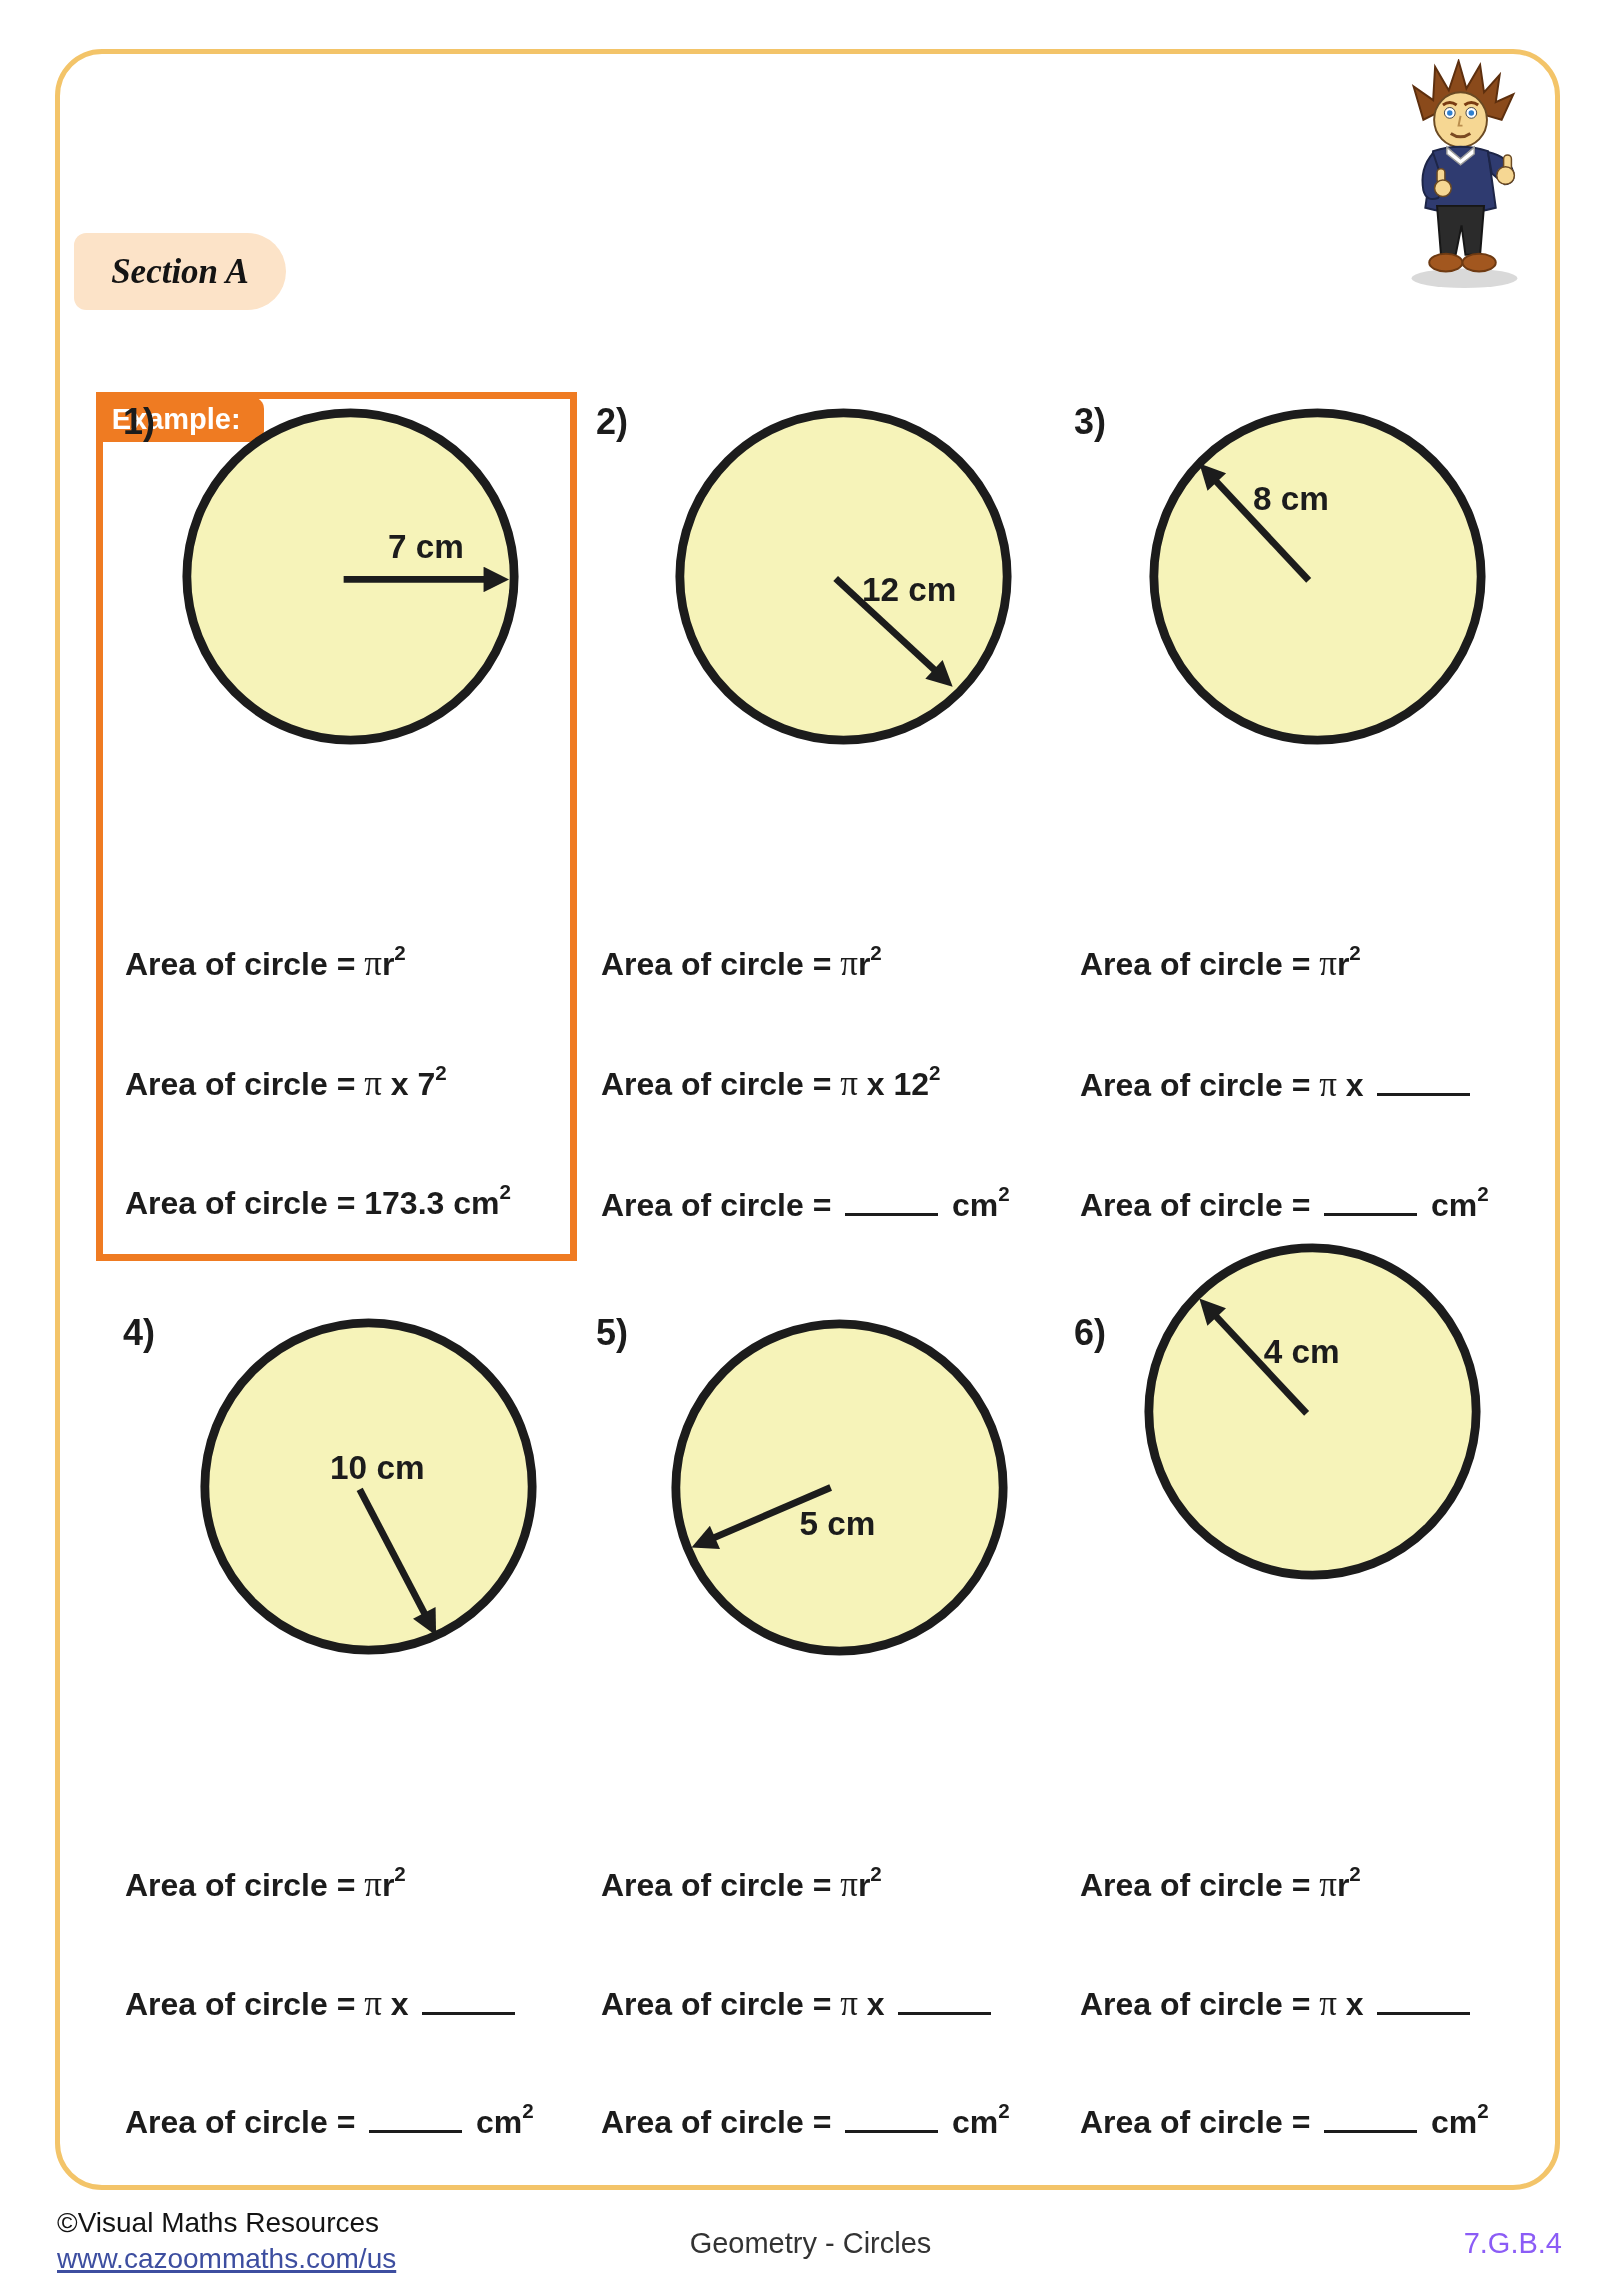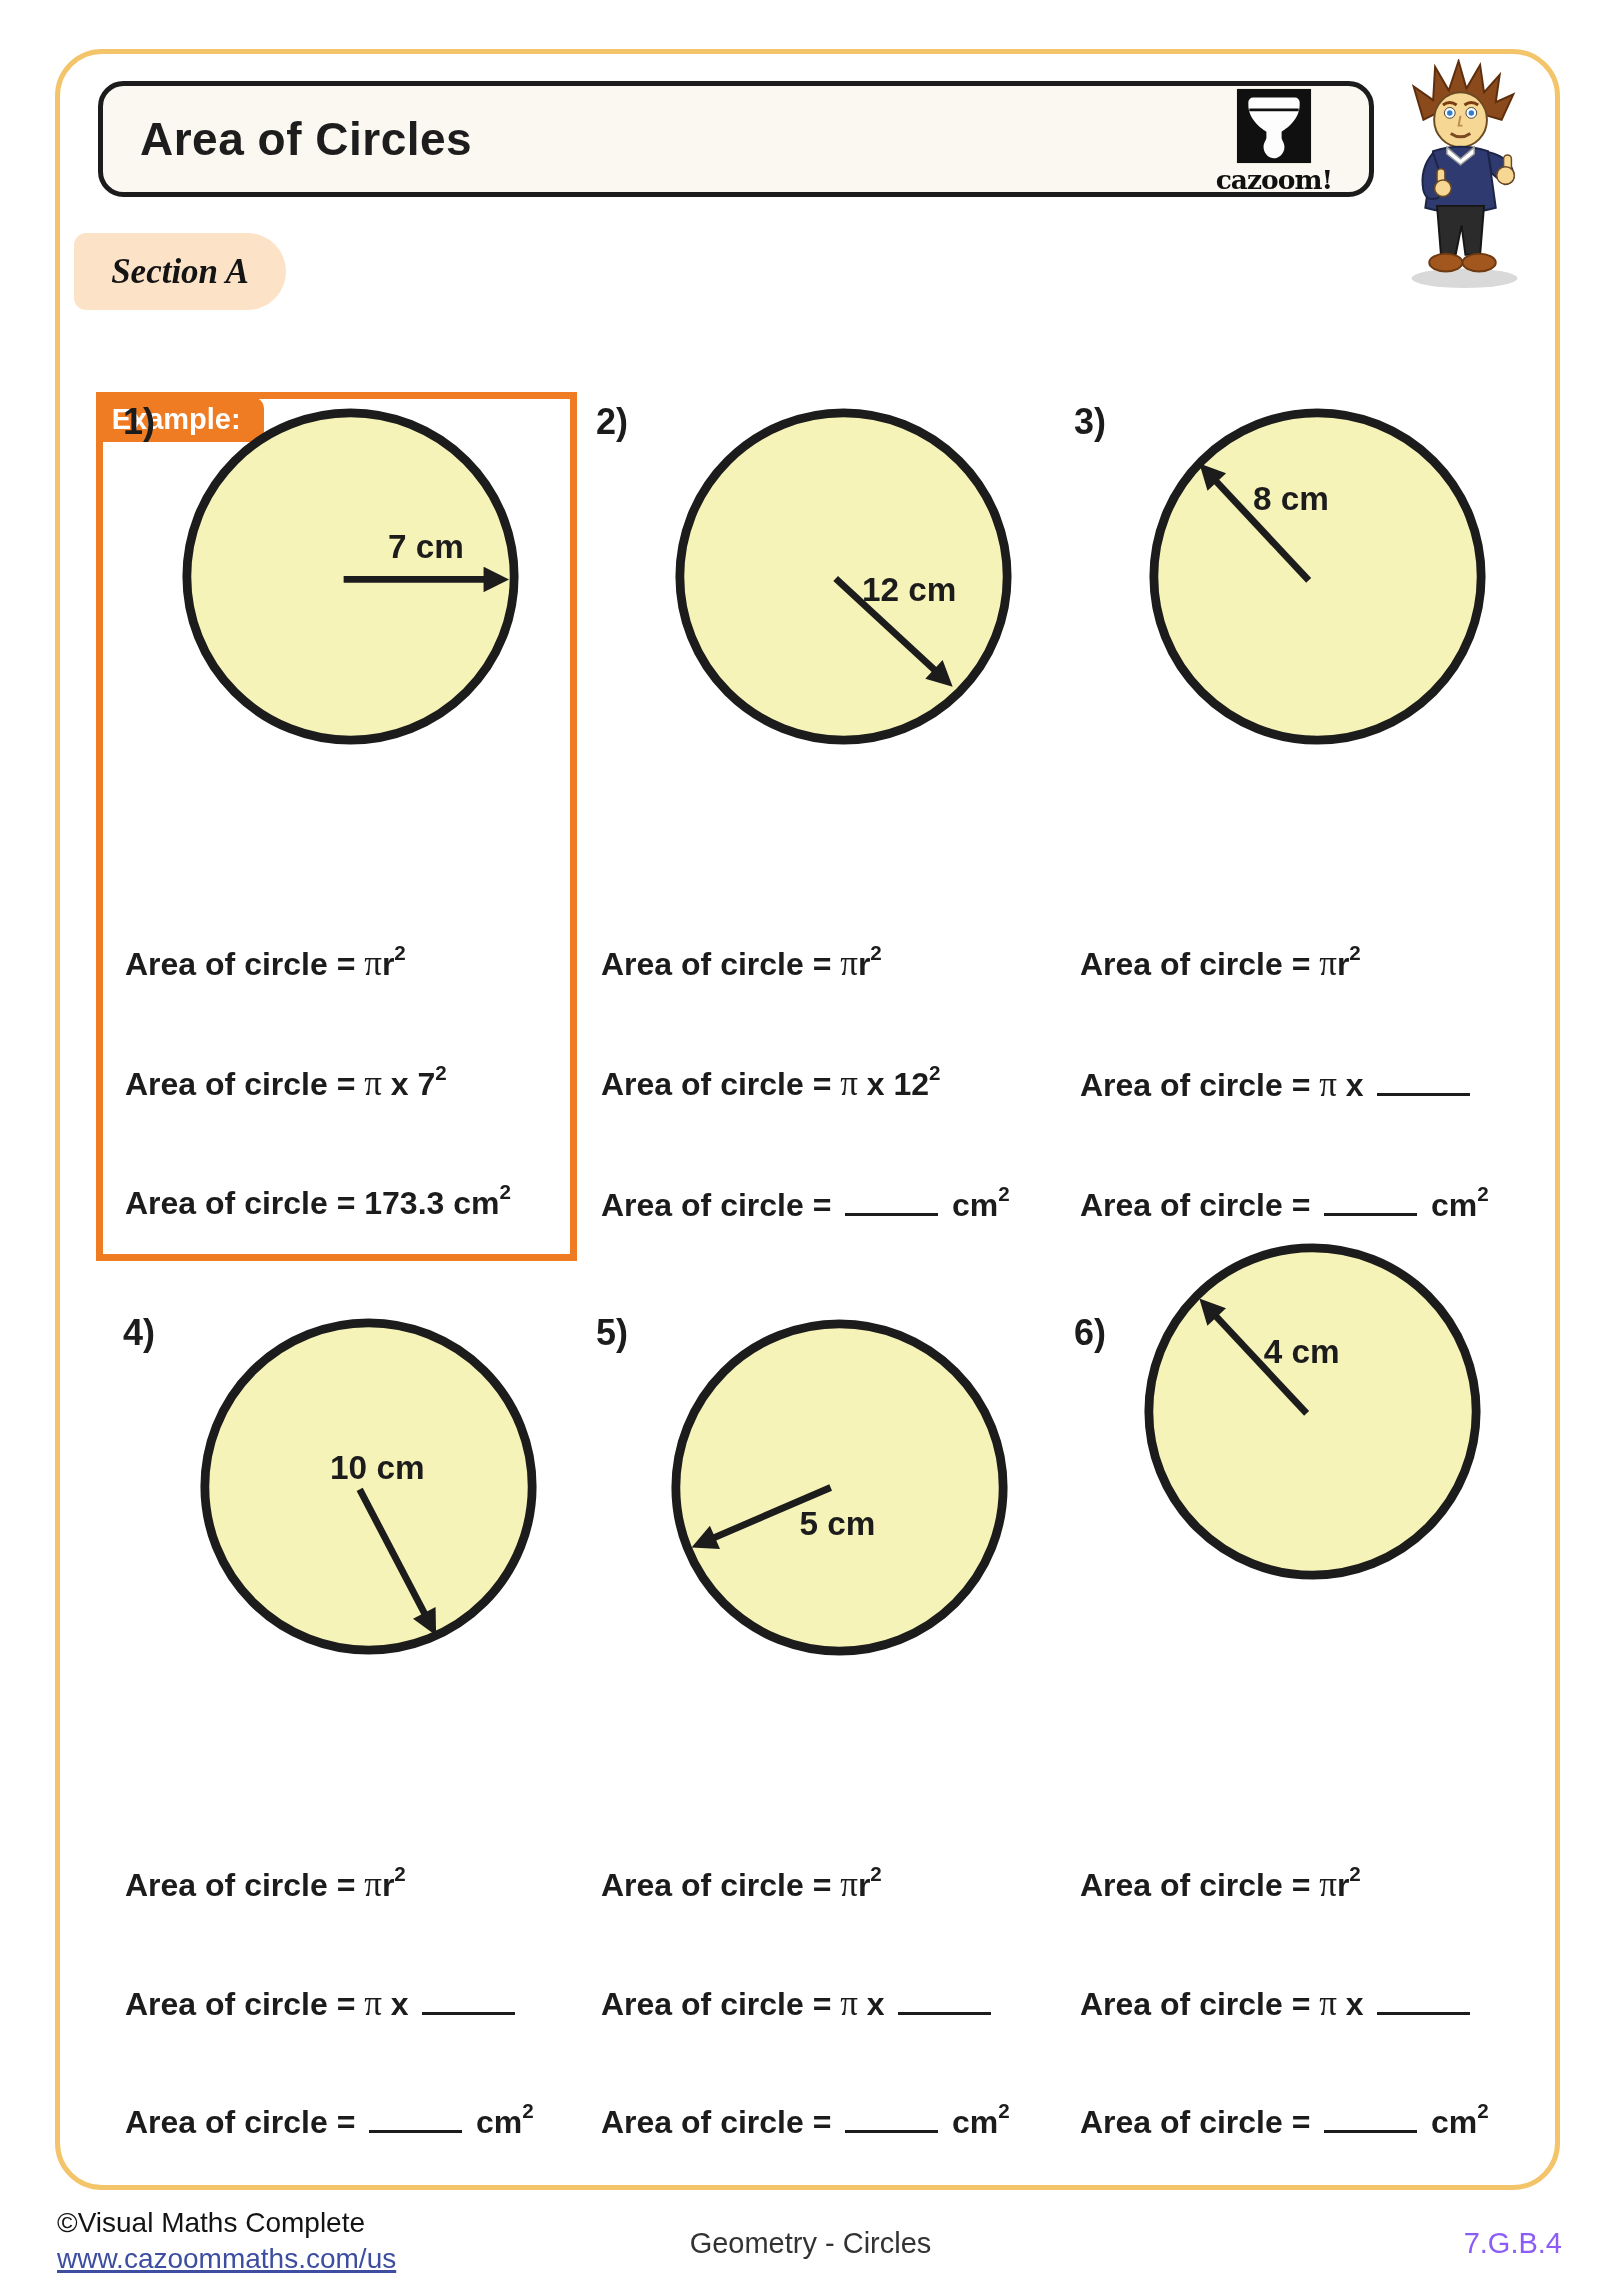--- a/index.html
+++ b/index.html
@@ -46,33 +46,20 @@
   .footer-center{position:absolute;left:50%;transform:translateX(-50%);top:2227px;
         font-size:29px;color:#333333;}
   .footer-right{position:absolute;right:59px;top:2227px;font-size:29px;color:#8b5cf6;}
 </style>
 </head>
 <body>
 
 <div class="page">
   <div class="page-border"></div>
 
-  <div class="header-box">
-    <div class="title">Area of Circles</div>
-    <div class="logo">
-      <svg width="76" height="76" viewBox="0 0 80 80">
-        <rect x="1" y="1" width="78" height="78" fill="#101010"></rect>
-        <path d="M18 10 h44 a5 5 0 0 1 5 5 v3 c0 14 -12 24 -19 28 v6 c0 3 3 5 3 10
-                 c0 7 -6 12 -11 12 s-11 -5 -11 -12 c0 -5 3 -7 3 -10 v-6
-                 C25 42 13 32 13 18 v-3 a5 5 0 0 1 5 -5 Z" fill="#fdfdfd"></path>
-        <line x1="14" y1="23" x2="66" y2="23" stroke="#101010" stroke-width="3"></line>
-      </svg>
-      <div class="logo-text">cazoom!</div>
-    </div>
-  </div>
 
   <svg class="mascot" viewBox="0 0 140 240">
     <ellipse cx="72" cy="224" rx="54" ry="10" fill="#c9c9c9" opacity="0.7"></ellipse>
     <polygon points="30,62 20,28 40,42 42,8 56,32 66,2 74,30 88,6 92,34 108,16 104,44 122,36 110,62 96,58 78,52 58,52 42,56" fill="#8A4A1B" stroke="#5d2f0e" stroke-width="2"></polygon>
     <ellipse cx="68" cy="62" rx="27" ry="28" fill="#F6D793" stroke="#6b4a23" stroke-width="2"></ellipse>
     <path d="M50 47 Q57 42 64 47" fill="none" stroke="#7a3c12" stroke-width="3"></path>
     <path d="M72 47 Q79 42 86 47" fill="none" stroke="#7a3c12" stroke-width="3"></path>
     <circle cx="57" cy="55" r="5.5" fill="#ffffff" stroke="#444" stroke-width="1"></circle>
     <circle cx="79" cy="55" r="5.5" fill="#ffffff" stroke="#444" stroke-width="1"></circle>
     <circle cx="57" cy="55" r="2.8" fill="#2e7fd0"></circle>
@@ -180,19 +167,19 @@
           <circle cx="175" cy="175" r="167" fill="#F6F3B9" stroke="#1C1C1C" stroke-width="9"></circle>
           <line x1="169" y1="177" x2="64.82099275394604" y2="65.31259583531153" stroke="#1C1C1C" stroke-width="7" marker-end="url(#ah5)"></line>
           <text class="rl" x="164" y="125" text-anchor="middle">4 cm</text>
         </svg></div>
       <div class="formula" style="left: 1080px; top: 1865px;"><span>Area of circle = </span><span class="pi">π</span><span>r</span><sup>2</sup></div>
       <div class="formula" style="left: 1080px; top: 1983px;"><span>Area of circle = </span><span class="pi">π</span><span> x </span><span class="blank"></span></div>
       <div class="formula" style="left: 1080px; top: 2101px;"><span>Area of circle = </span><span class="blank"></span><span> cm</span><sup>2</sup></div>
     </div>
 
   <div class="footer-left">
-    <div>©Visual Maths Complete</div>
+    <div>©Visual Maths Resources</div>
     <div><a href="#" class="footer-link">www.cazoommaths.com/us</a></div>
   </div>
   <div class="footer-center">Geometry - Circles</div>
   <div class="footer-right">7.G.B.4</div>
 </div>
 
 
 </body></html>

